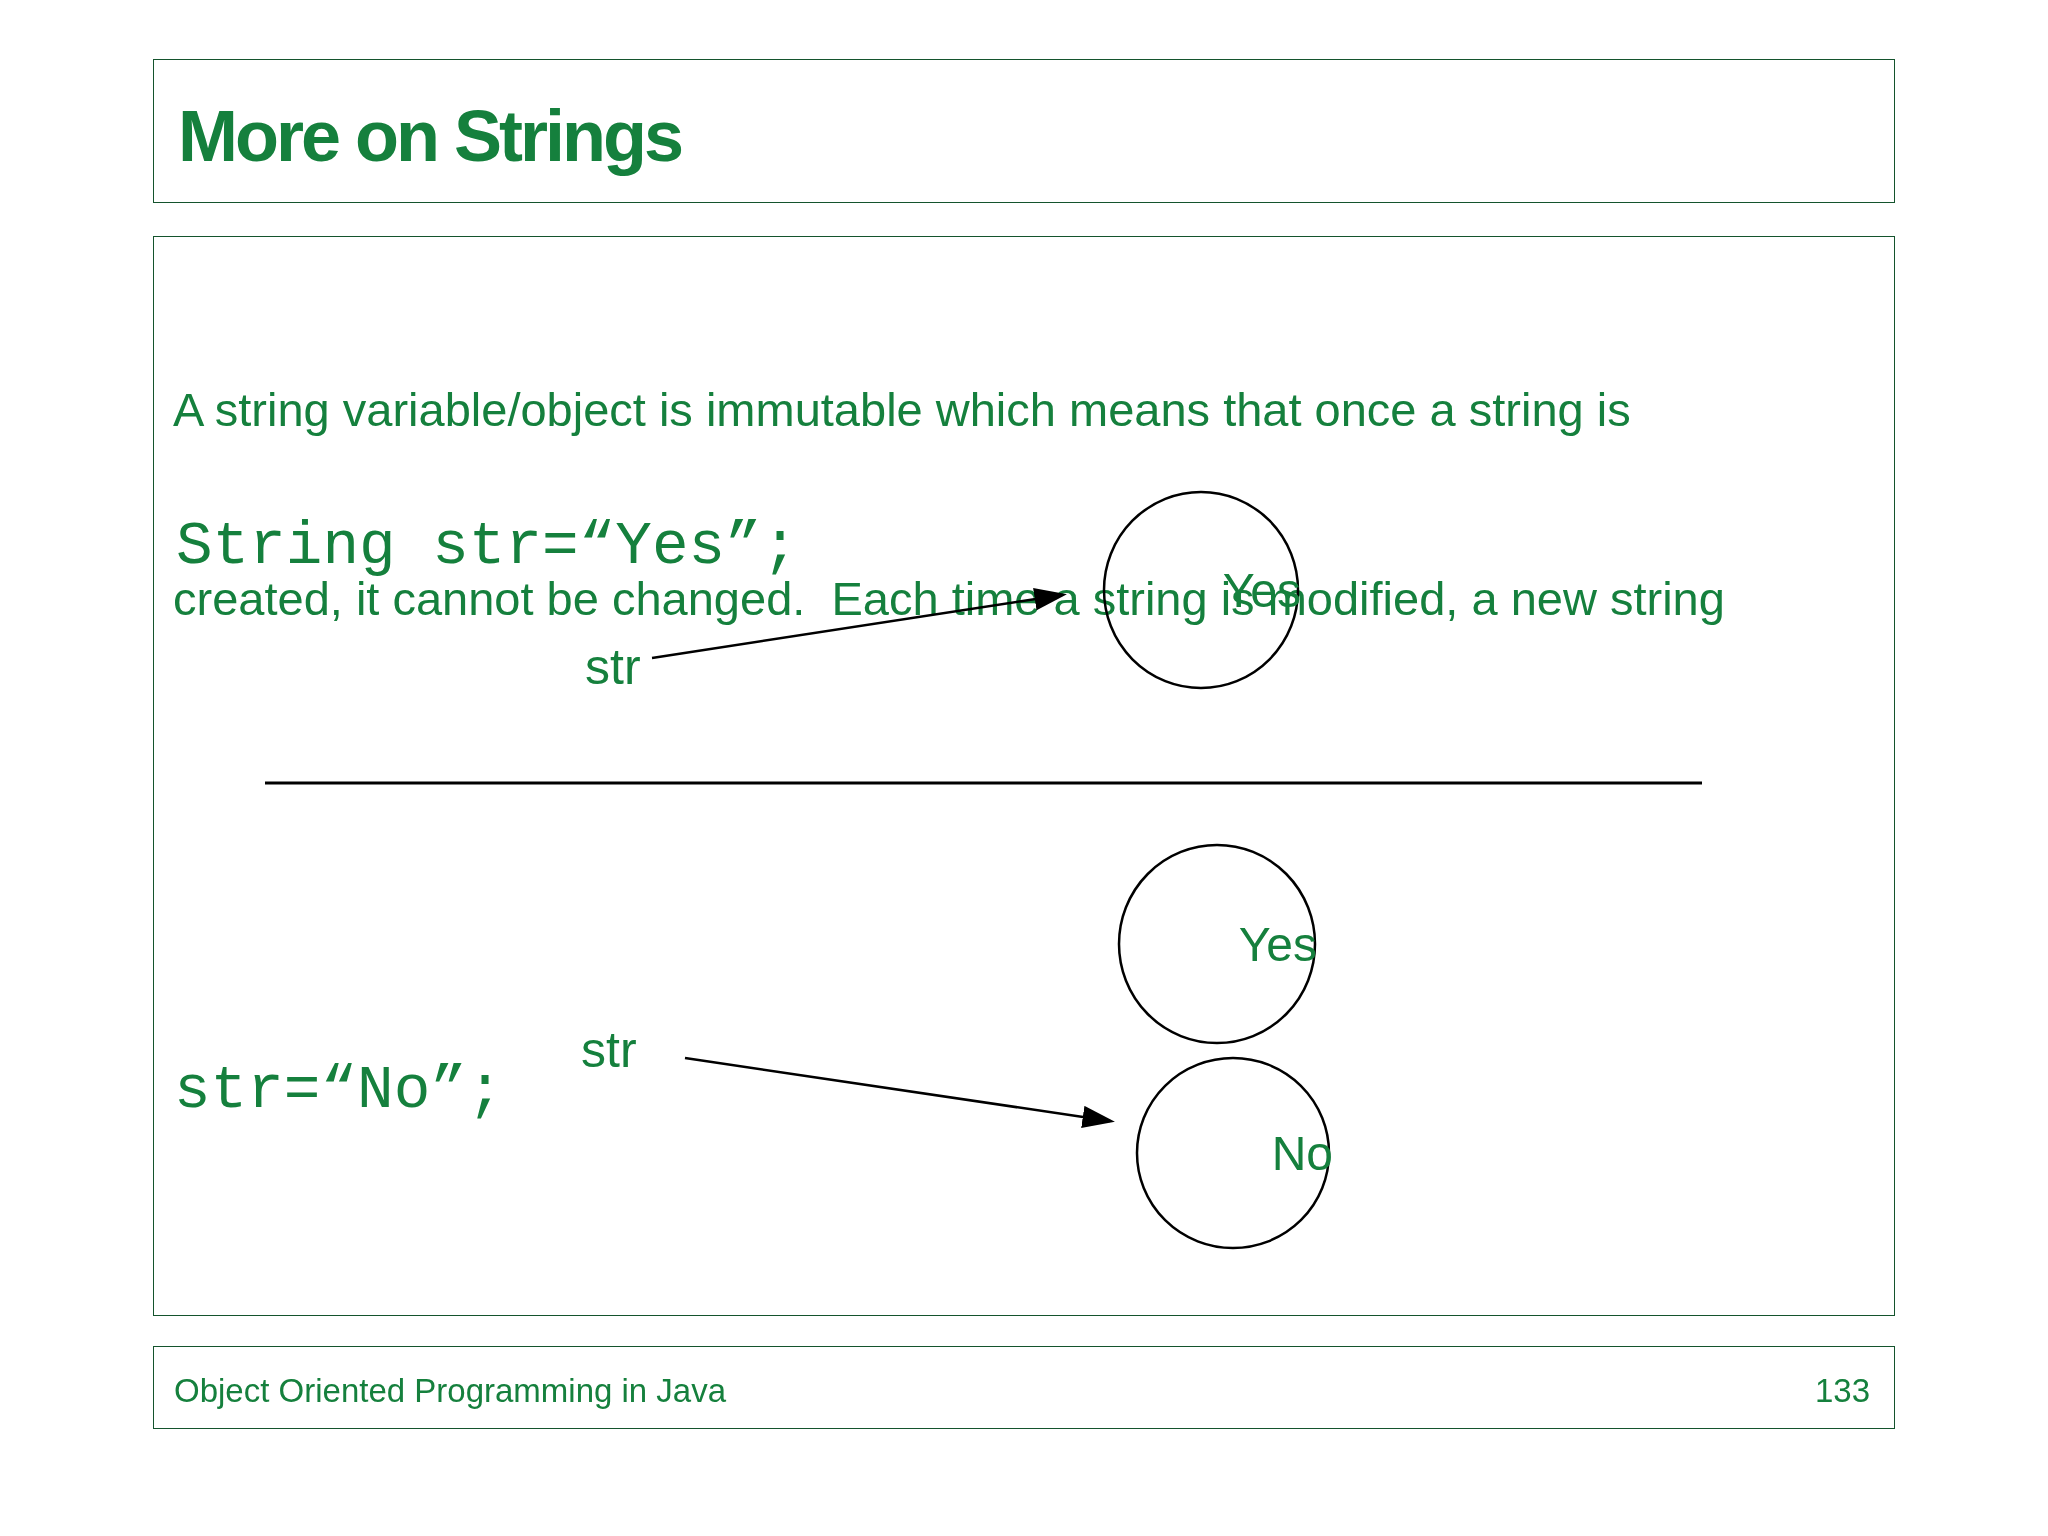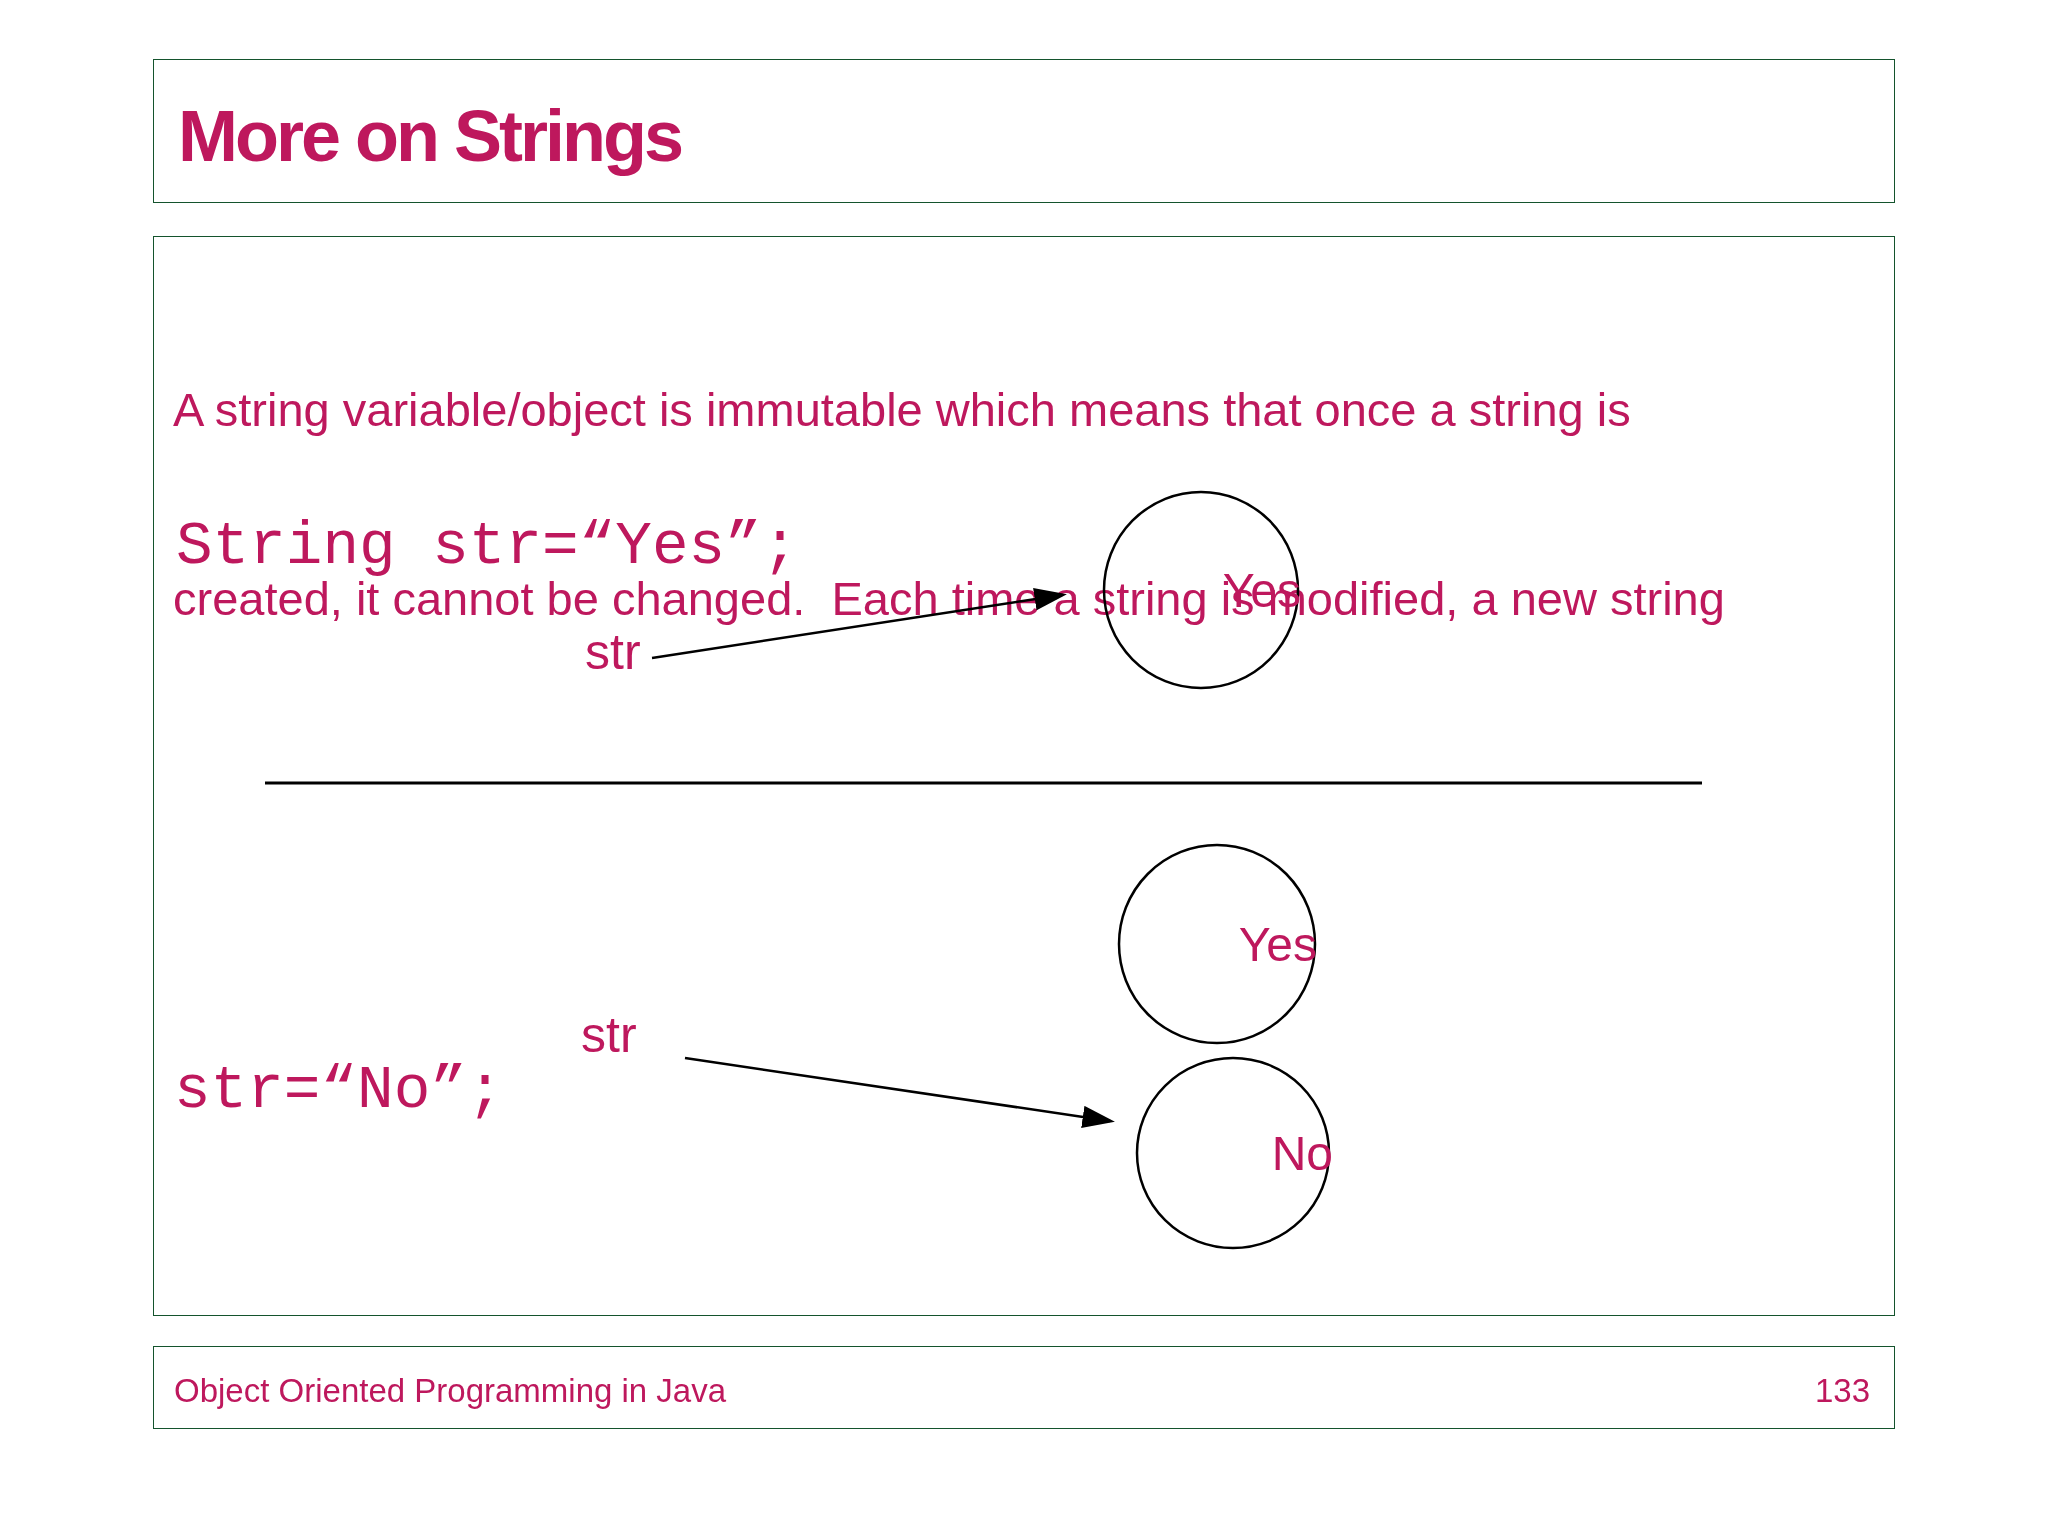--- a/index.html
+++ b/index.html
@@ -6,21 +6,21 @@
     margin: 0;
     padding: 0;
     background: #ffffff;
   }
   #slide {
     position: relative;
     width: 2048px;
     height: 1536px;
     background: #ffffff;
     font-family: "Liberation Sans", sans-serif;
-    color: #be185d;
+    color: #15803d;
     overflow: hidden;
   }
   .frame {
     position: absolute;
     border: 1px solid #14532d;
     background: #ffffff;
     box-sizing: border-box;
   }
   #title-box  { left: 153px; top: 59px;   width: 1742px; height: 144px; }
   #main-box   { left: 153px; top: 236px;  width: 1742px; height: 1080px; }
@@ -51,20 +51,21 @@
     font-size: 61px;
     line-height: 1;
     white-space: pre;
   }
   #code-line-1 { left: 176px; top: 516px; }
   #code-line-2 { left: 174px; top: 1060px; }
   .var-label {
     position: absolute;
     font-size: 50px;
     line-height: 1;
+    margin-top: 15px;
   }
   #var-label-1 { left: 585px; top: 627px; }
   #var-label-2 { left: 581px; top: 1010px; }
   .object-label {
     position: absolute;
     width: 200px;
     height: 60px;
     line-height: 60px;
     text-align: right;
     font-size: 48px;

